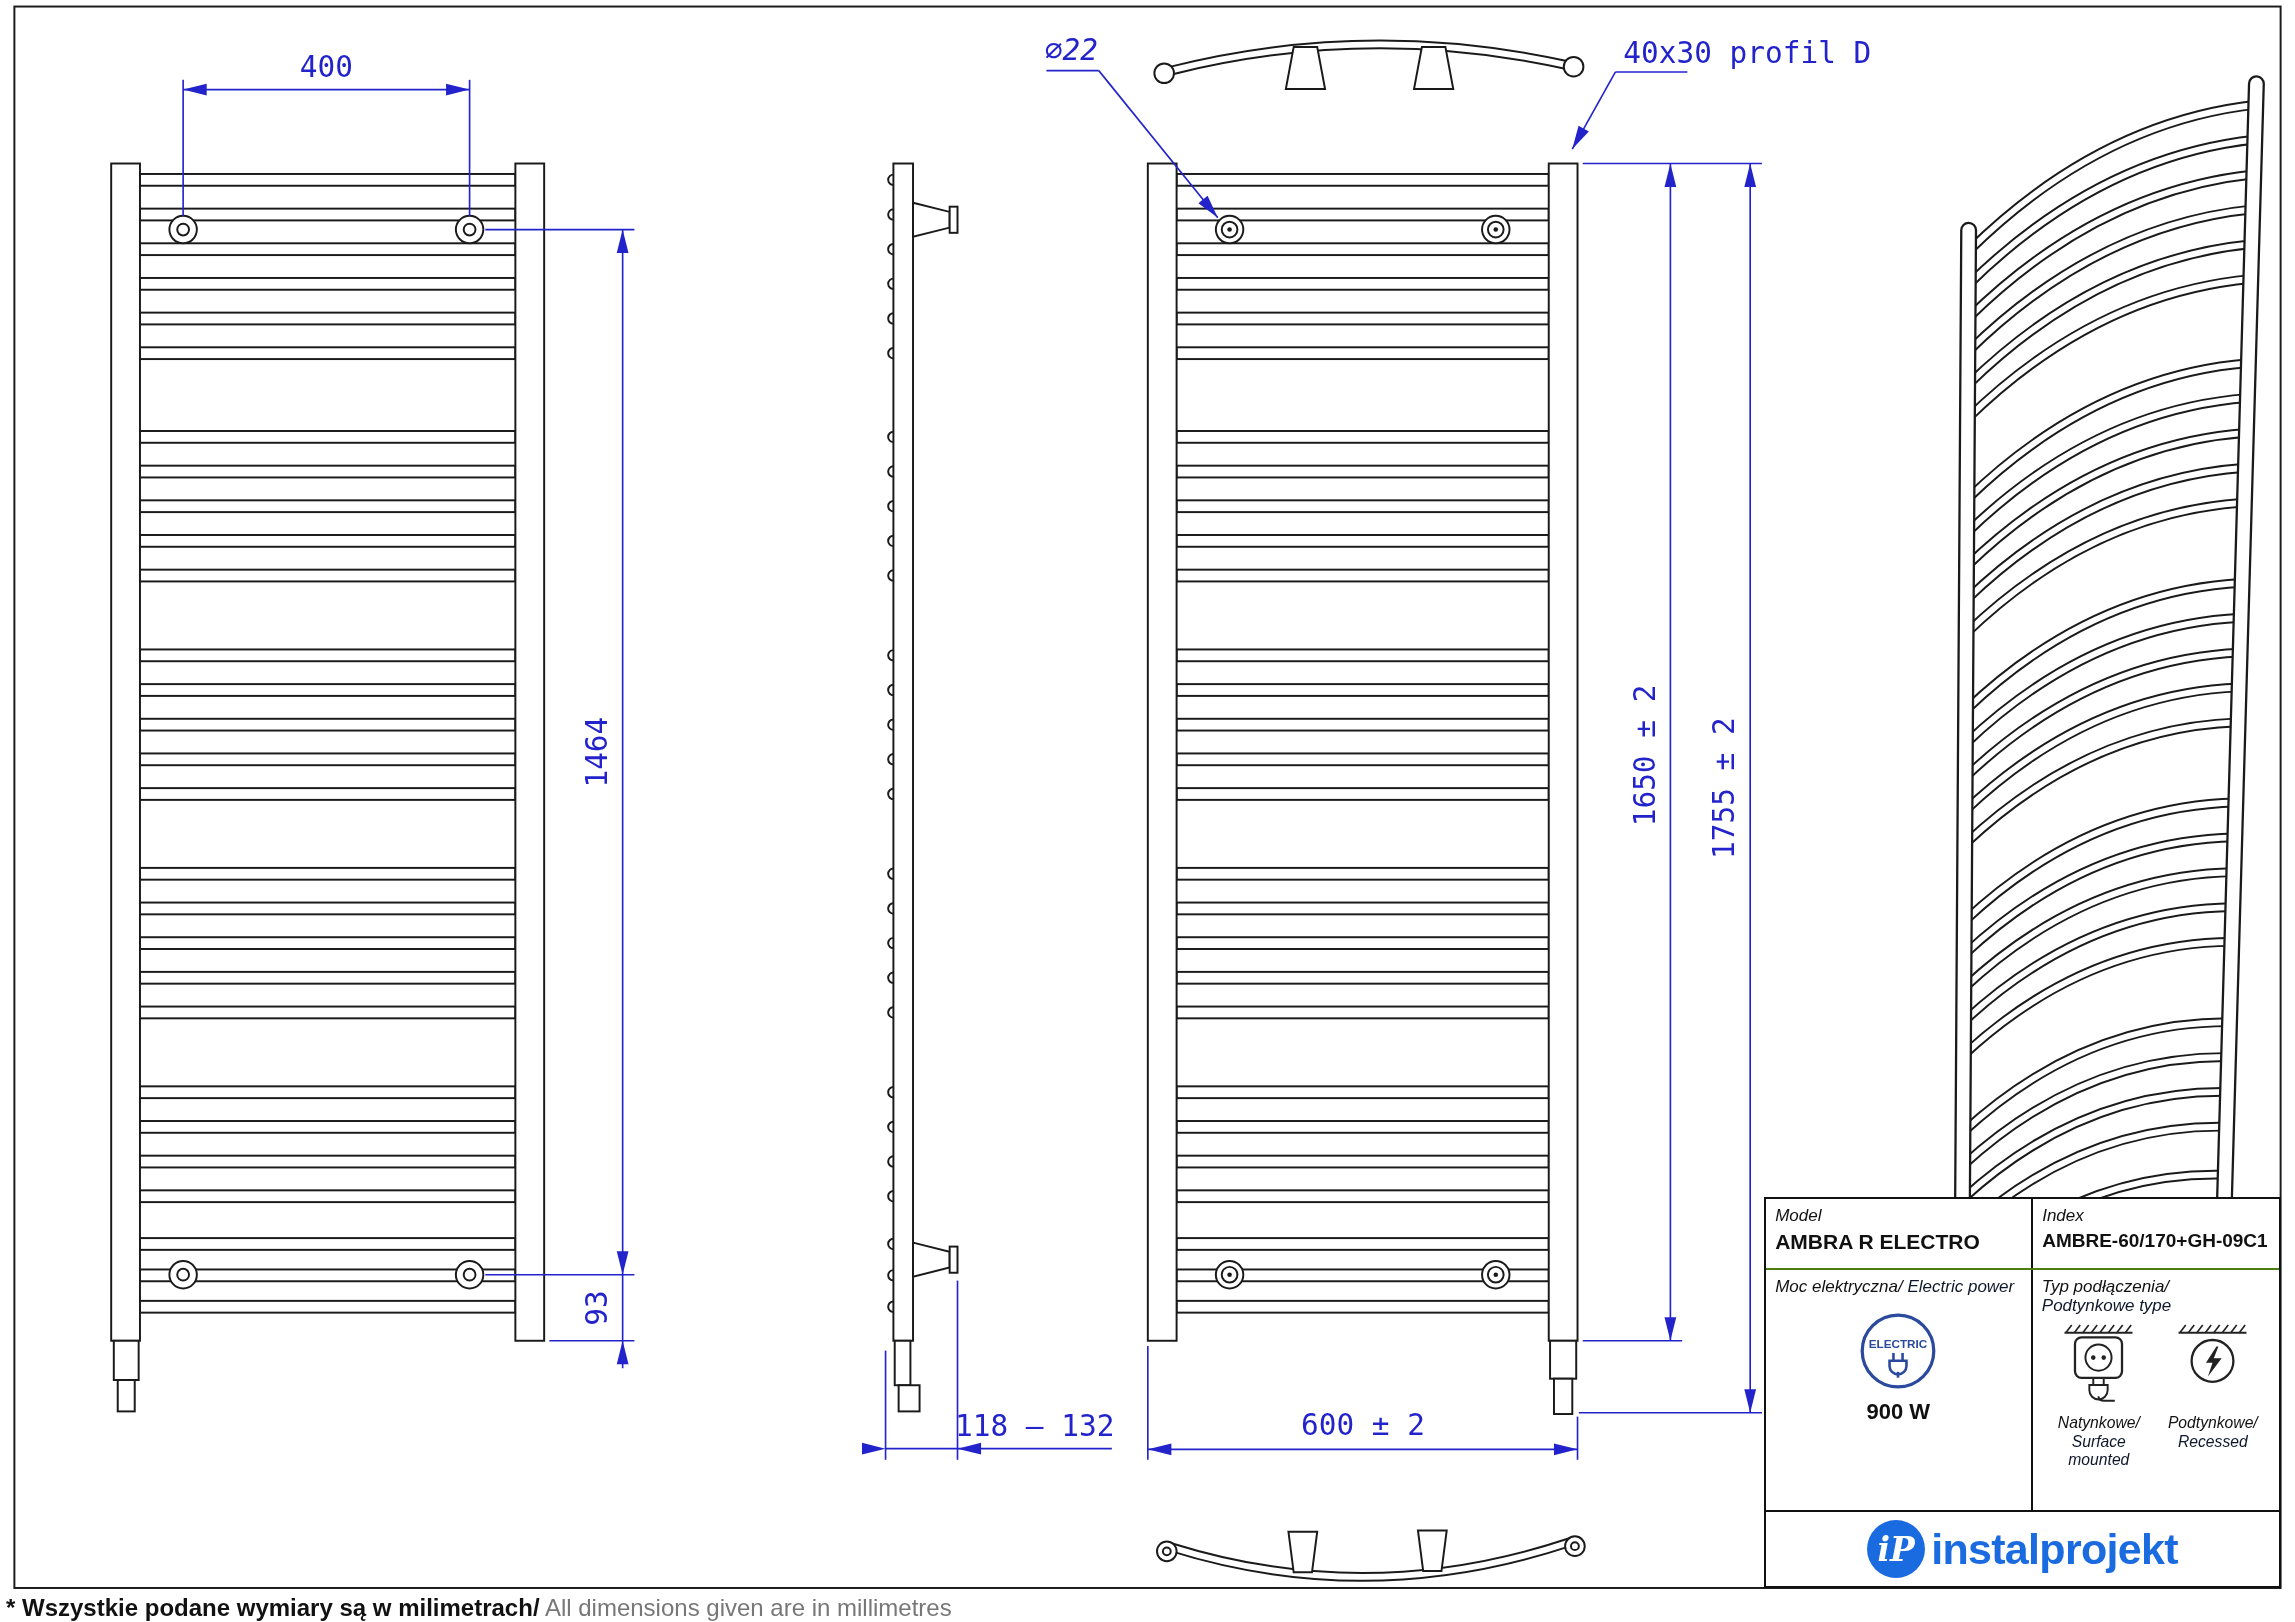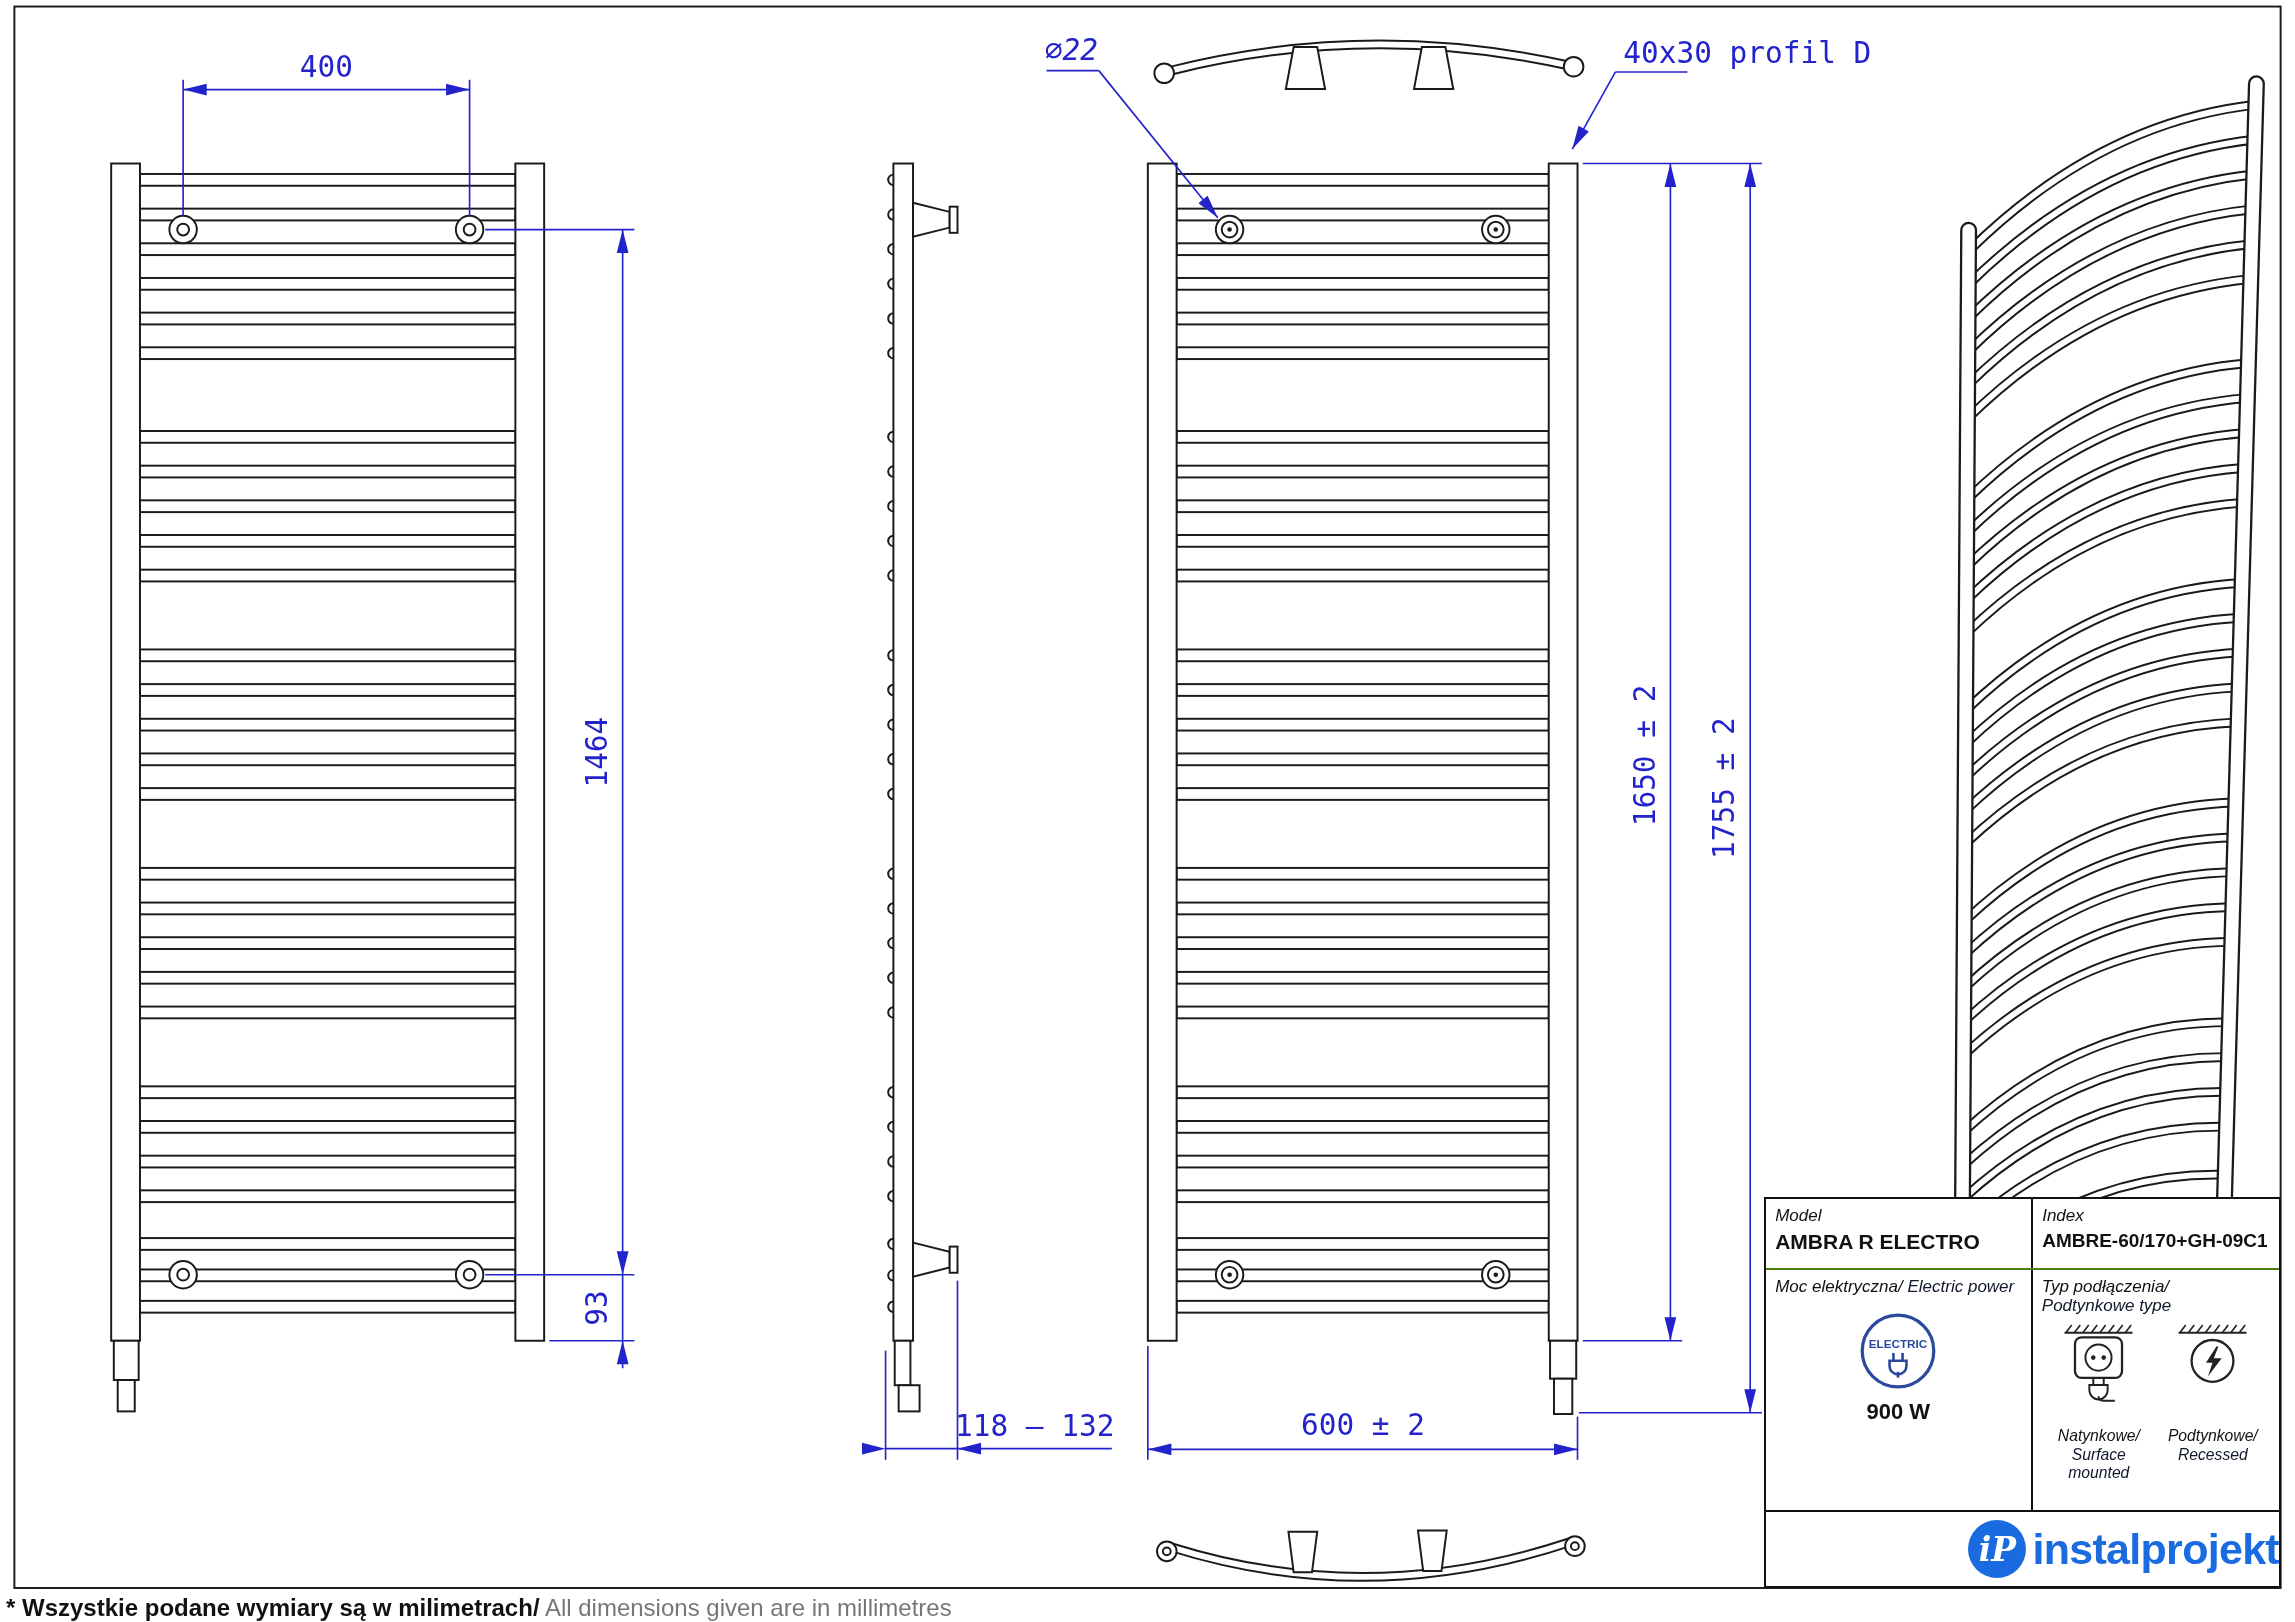--- a/index.html
+++ b/index.html
@@ -29,26 +29,26 @@
   .tcell.c1{width:267px;border-right:2px solid #111}
   .tcell.c2{flex:1}
   .lbl{font-size:17px;font-style:italic;color:#111;line-height:1.15}
   .gray{color:#0f172a}
   .val{font-size:21px;font-weight:bold;margin-top:5px;white-space:nowrap}
   .c2 .val{font-size:19px}
   .bwrap{display:flex;flex-direction:column;align-items:center;margin-top:14.4px}
   .power{font-size:22px;font-weight:bold;margin-top:6.5px}
   .conn{display:flex;justify-content:space-around;margin-top:7.9px}
   .icol{display:flex;flex-direction:column;align-items:center;width:114px}
-  .iclbl{font-size:15.7px;font-style:italic;text-align:center;margin-top:23px;line-height:1.15}
+  .iclbl{font-size:15.7px;font-style:italic;text-align:center;margin-top:10px;line-height:1.15}
 
   
   .logobox{position:absolute;left:1764px;top:1512px;width:517px;height:76px;
            border:2px solid #111;border-top:none;box-sizing:border-box;background:#fff;
-           display:flex;align-items:center;justify-content:flex-end;gap:6px}
+           display:flex;align-items:center;justify-content:center;gap:6px}
   .lg-circle{width:58px;height:58px;border-radius:50%;background:var(--logo,#1a6be0);
              color:#fff;display:flex;align-items:center;justify-content:center;
              font-weight:bold;font-style:italic;font-size:33px;
              font-family:"DejaVu Serif",serif}
   .lg-text{color:var(--logo,#1a6be0);font-weight:bold;font-size:43px;
            letter-spacing:-0.7px}
 
   .footnote{position:absolute;left:6px;top:1594px;font-size:24px;white-space:nowrap}
   .fn-pl{font-weight:bold;color:#111}
   .fn-en{color:#777}

